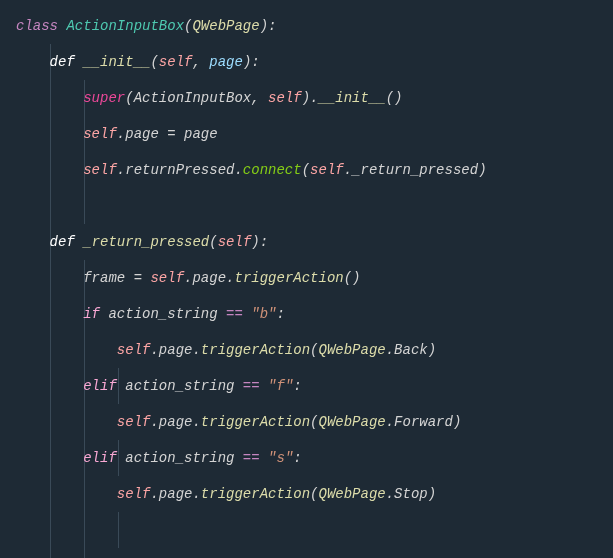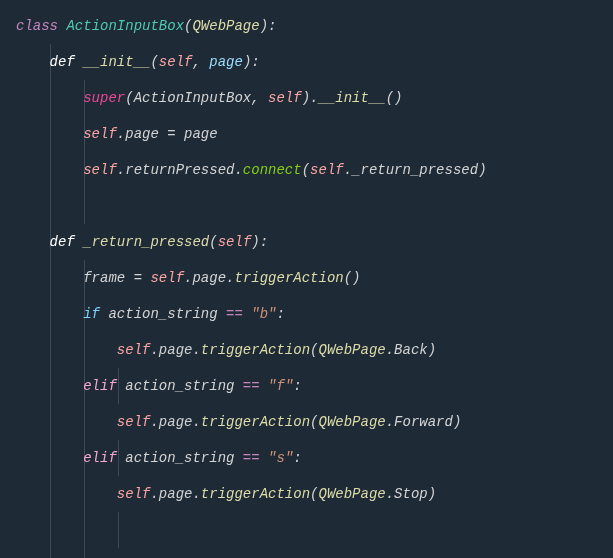--- a/index.html
+++ b/index.html
@@ -30,21 +30,21 @@
     }
     .line {
       padding: 0 16px;
       height: 36px;
       line-height: 36px;
       white-space: pre;
       position: relative;
     }
     .kw-class { color: #c586c0; text-align: center; }
     .kw-def { color: #ffffff; }
-    .kw-if { color: #7dd3fc; }
+    .kw-if { color: #f9a8d4; }
     .kw-elif { color: #f9a8d4; }
     .class-name { color: #4ec9b0; }
     .base-class { color: #dcdcaa; }
     .method-name { color: #dcdcaa; }
     .self { color: #fca5a5; font-style: italic; }
     .param { color: #9cdcfe; font-style: italic; }
     .punct { color: #d4d4d4; }
     .dot { color: #d4d4d4; }
     .attr { color: #d4d4d4; }
     .call { color: #dcdcaa; }

